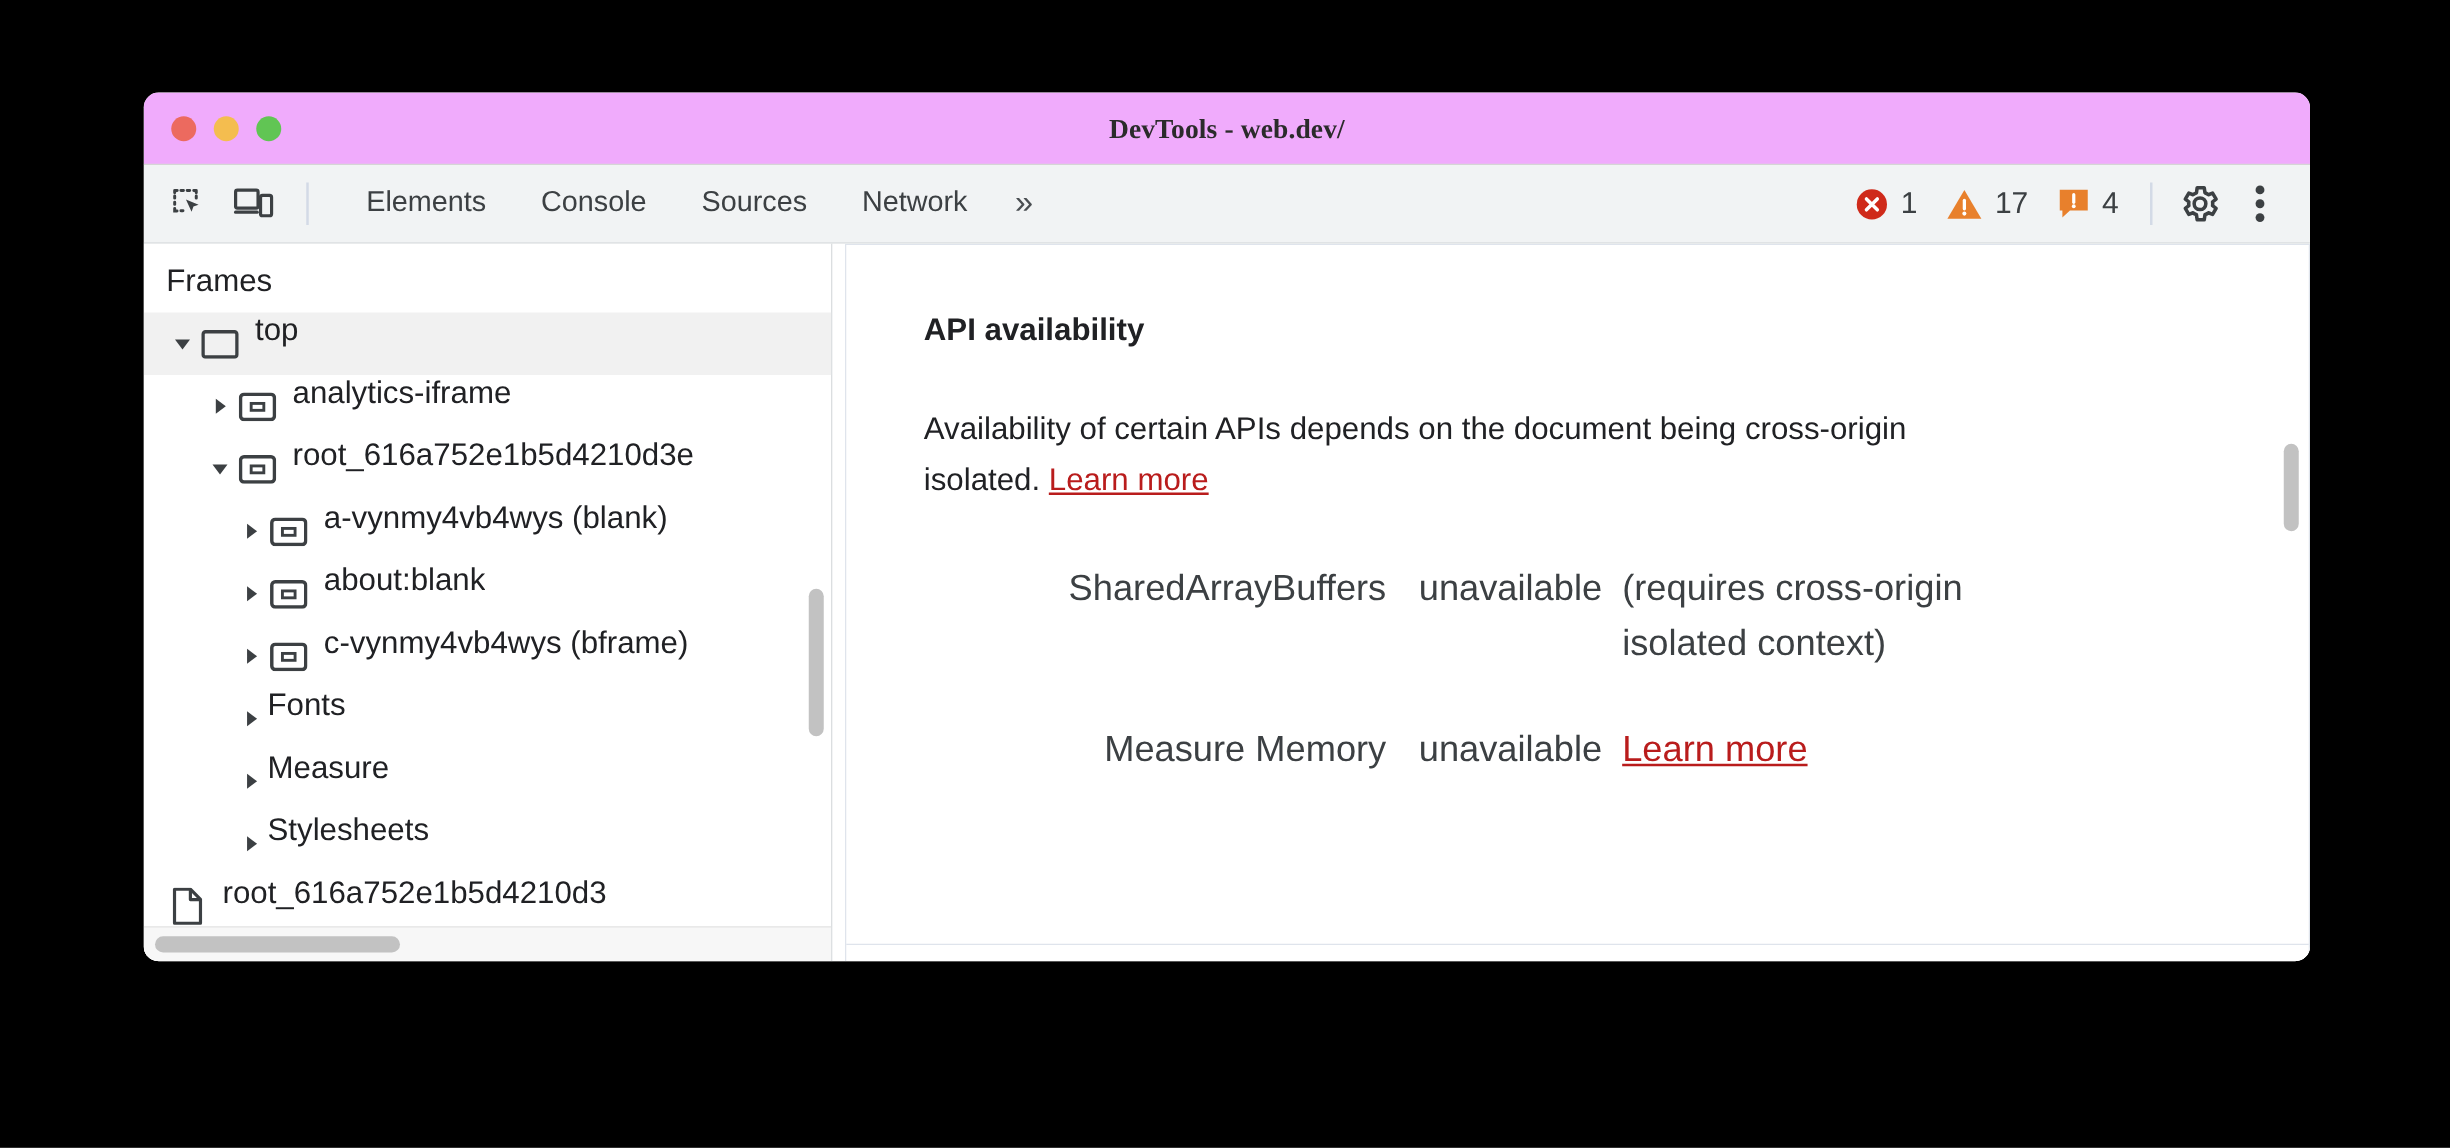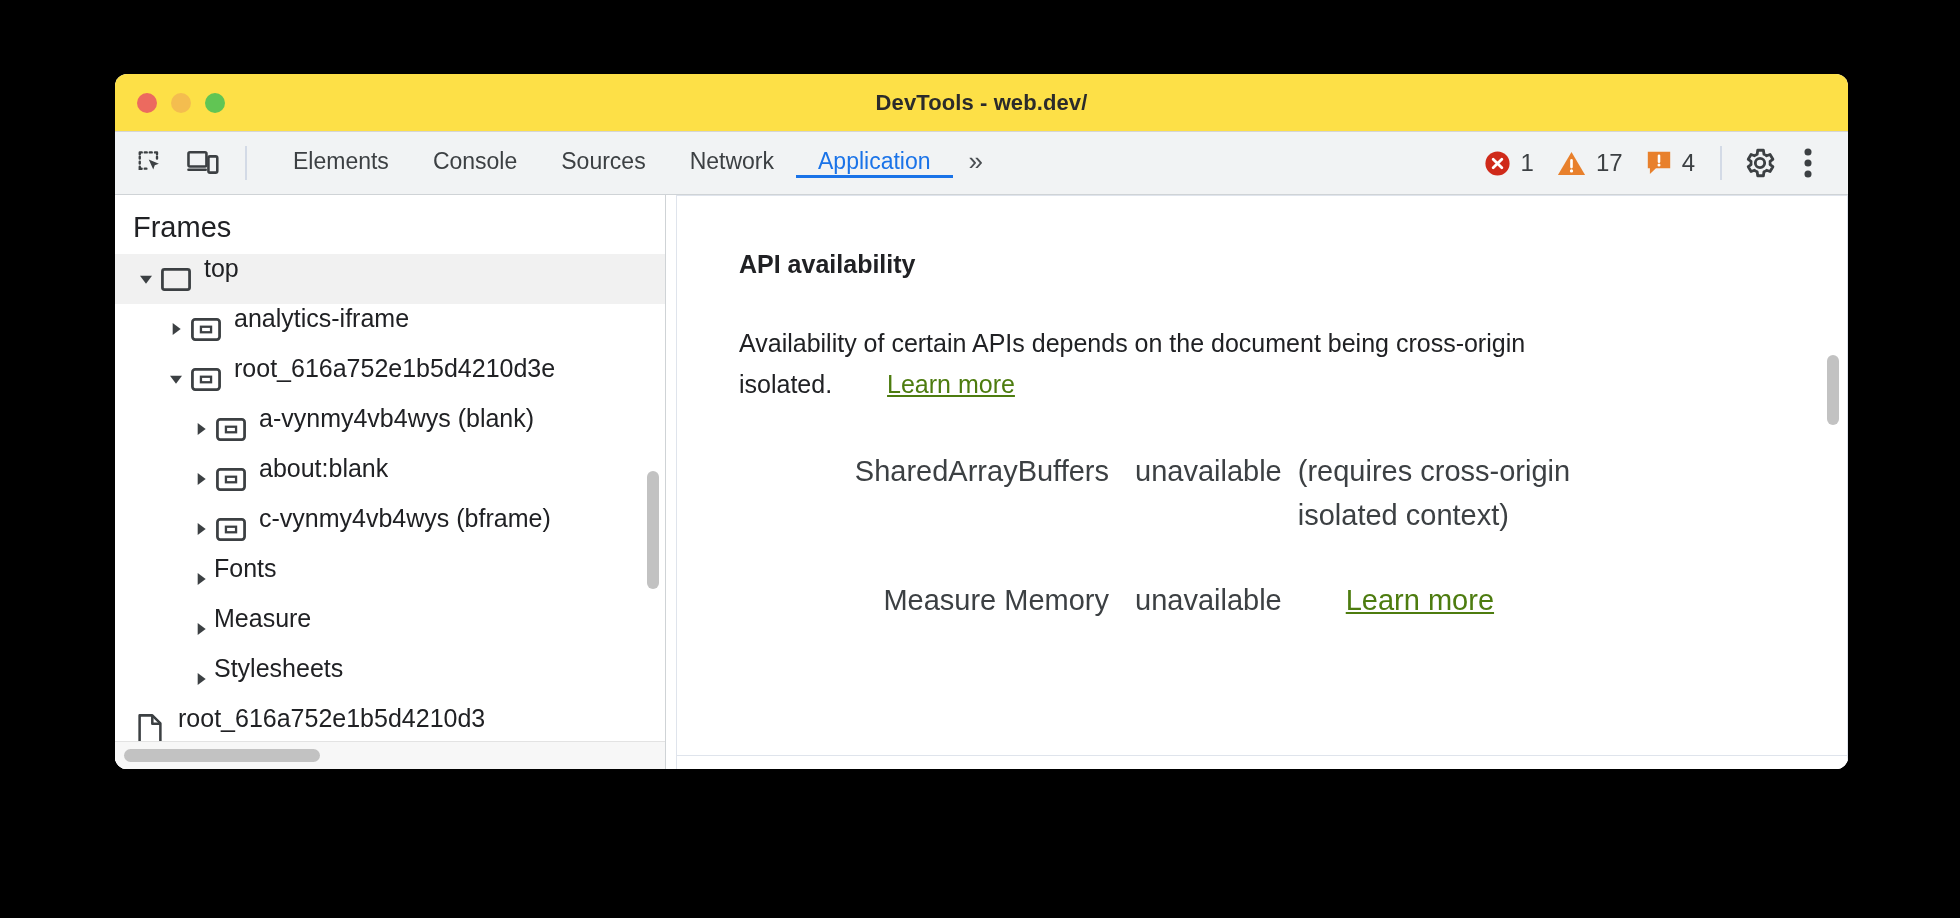--- a/index.html
+++ b/index.html
@@ -32,24 +32,25 @@
     box-shadow: 0 10px 40px rgba(0,0,0,0.45);
     display: flex;
     flex-direction: column;
   }
 
   
   .titlebar {
     position: relative;
     height: 57px;
     min-height: 57px;
-    background: #fde047;
+    background: #f0abfc;
     border-bottom: 1px solid #d5d5d5;
     display: flex;
     align-items: center;
+    font-family: Liberation Serif, serif;
   }
   .traffic {
     position: absolute;
     left: 22px;
     top: 50%;
     transform: translateY(-50%);
     display: flex;
     gap: 14px;
   }
   .light {
@@ -154,21 +155,21 @@
   
   .sidebar {
     position: relative;
     width: 550px;
     min-width: 550px;
     background: #ffffff;
     border-right: 1px solid #cfd3d6;
     overflow: hidden;
   }
   .sidebar-header {
-    font-size: 29px;
+    font-size: 25px;
     color: #202124;
     padding: 16px 0 10px 18px;
     white-space: nowrap;
   }
   .tree {
     position: relative;
   }
   .tree-row {
     display: flex;
     height: 50px;
@@ -264,23 +265,22 @@
     margin: 14px 0 0 0;
   }
   .section-para {
     font-size: 25px;
     color: #202124;
     line-height: 1.62;
     margin: 44px 0 0 0;
     max-width: 790px;
   }
   .link {
-    color: #4d7c0f;
+    color: #b91c1c;
     text-decoration: underline;
-    margin-left: 48px;
   }
 
   .kv-table {
     margin-top: 46px;
     border-collapse: collapse;
   }
   .kv-row td {
     font-size: 29px;
     color: #3c4043;
     vertical-align: top;
@@ -353,21 +353,20 @@
           </svg>
         </div>
         <div class="vsep"></div>
       </div>
 
       <div class="tabs">
         <div class="tab">Elements</div>
         <div class="tab">Console</div>
         <div class="tab">Sources</div>
         <div class="tab">Network</div>
-        <div class="tab active">Application</div>
         <div class="tab overflow">»</div>
       </div>
 
       <div class="tb-right">
         <div class="counter">
           <svg width="29" height="29" viewBox="0 0 24 24">
             <circle cx="12" cy="12" r="10" fill="#cf2a1a"></circle>
             <path d="M8.4 8.4l7.2 7.2M15.6 8.4l-7.2 7.2" stroke="#ffffff" stroke-width="2.3" stroke-linecap="round"></path>
           </svg>
           <span>1</span>

